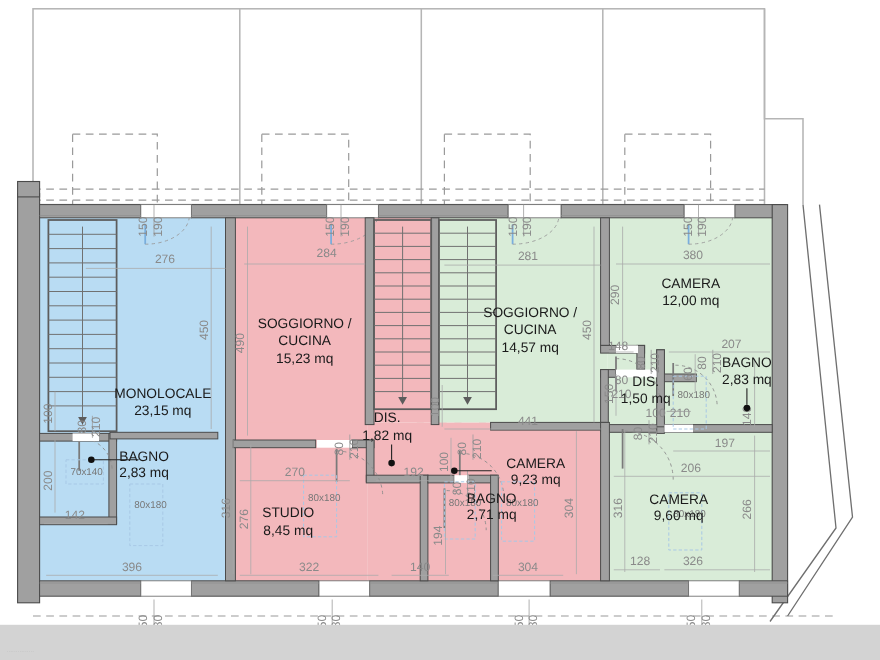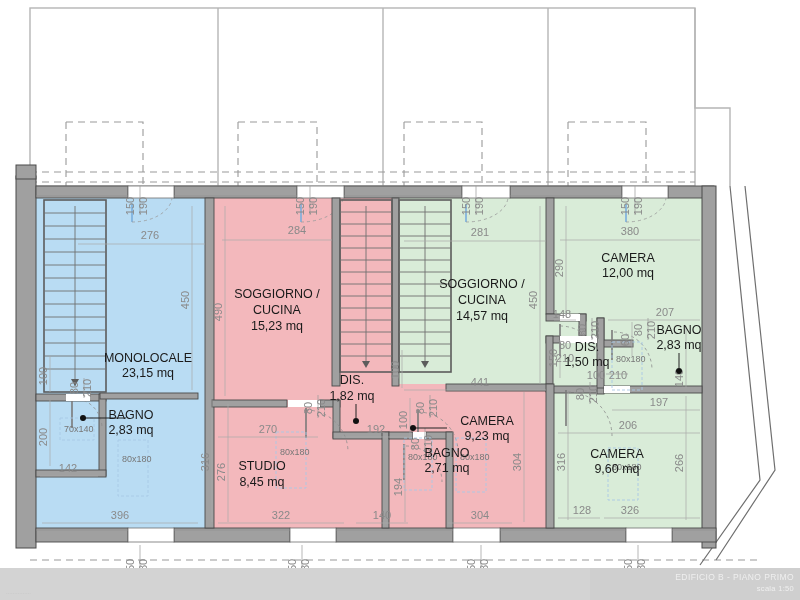--- a/index.html
+++ b/index.html
@@ -511,19 +511,15 @@
     </g>
     <g>
       <text class="roomname" x="617" y="458">CAMERA</text>
       <text class="roomarea" x="617" y="473">9,60 mq</text>
     </g>
   </g>
 
 </svg>
 
 <div class="botbar"></div>
-<div class="titleblock">
-  <div class="tb1">EDIFICIO B - PIANO PRIMO</div>
-  <div class="tb2">scala 1:50</div>
+<div class="blcorner">...............</div>
+
 </div>
-<div class="blcorner">...............</div>
-
-</div>
 
 </body></html>

